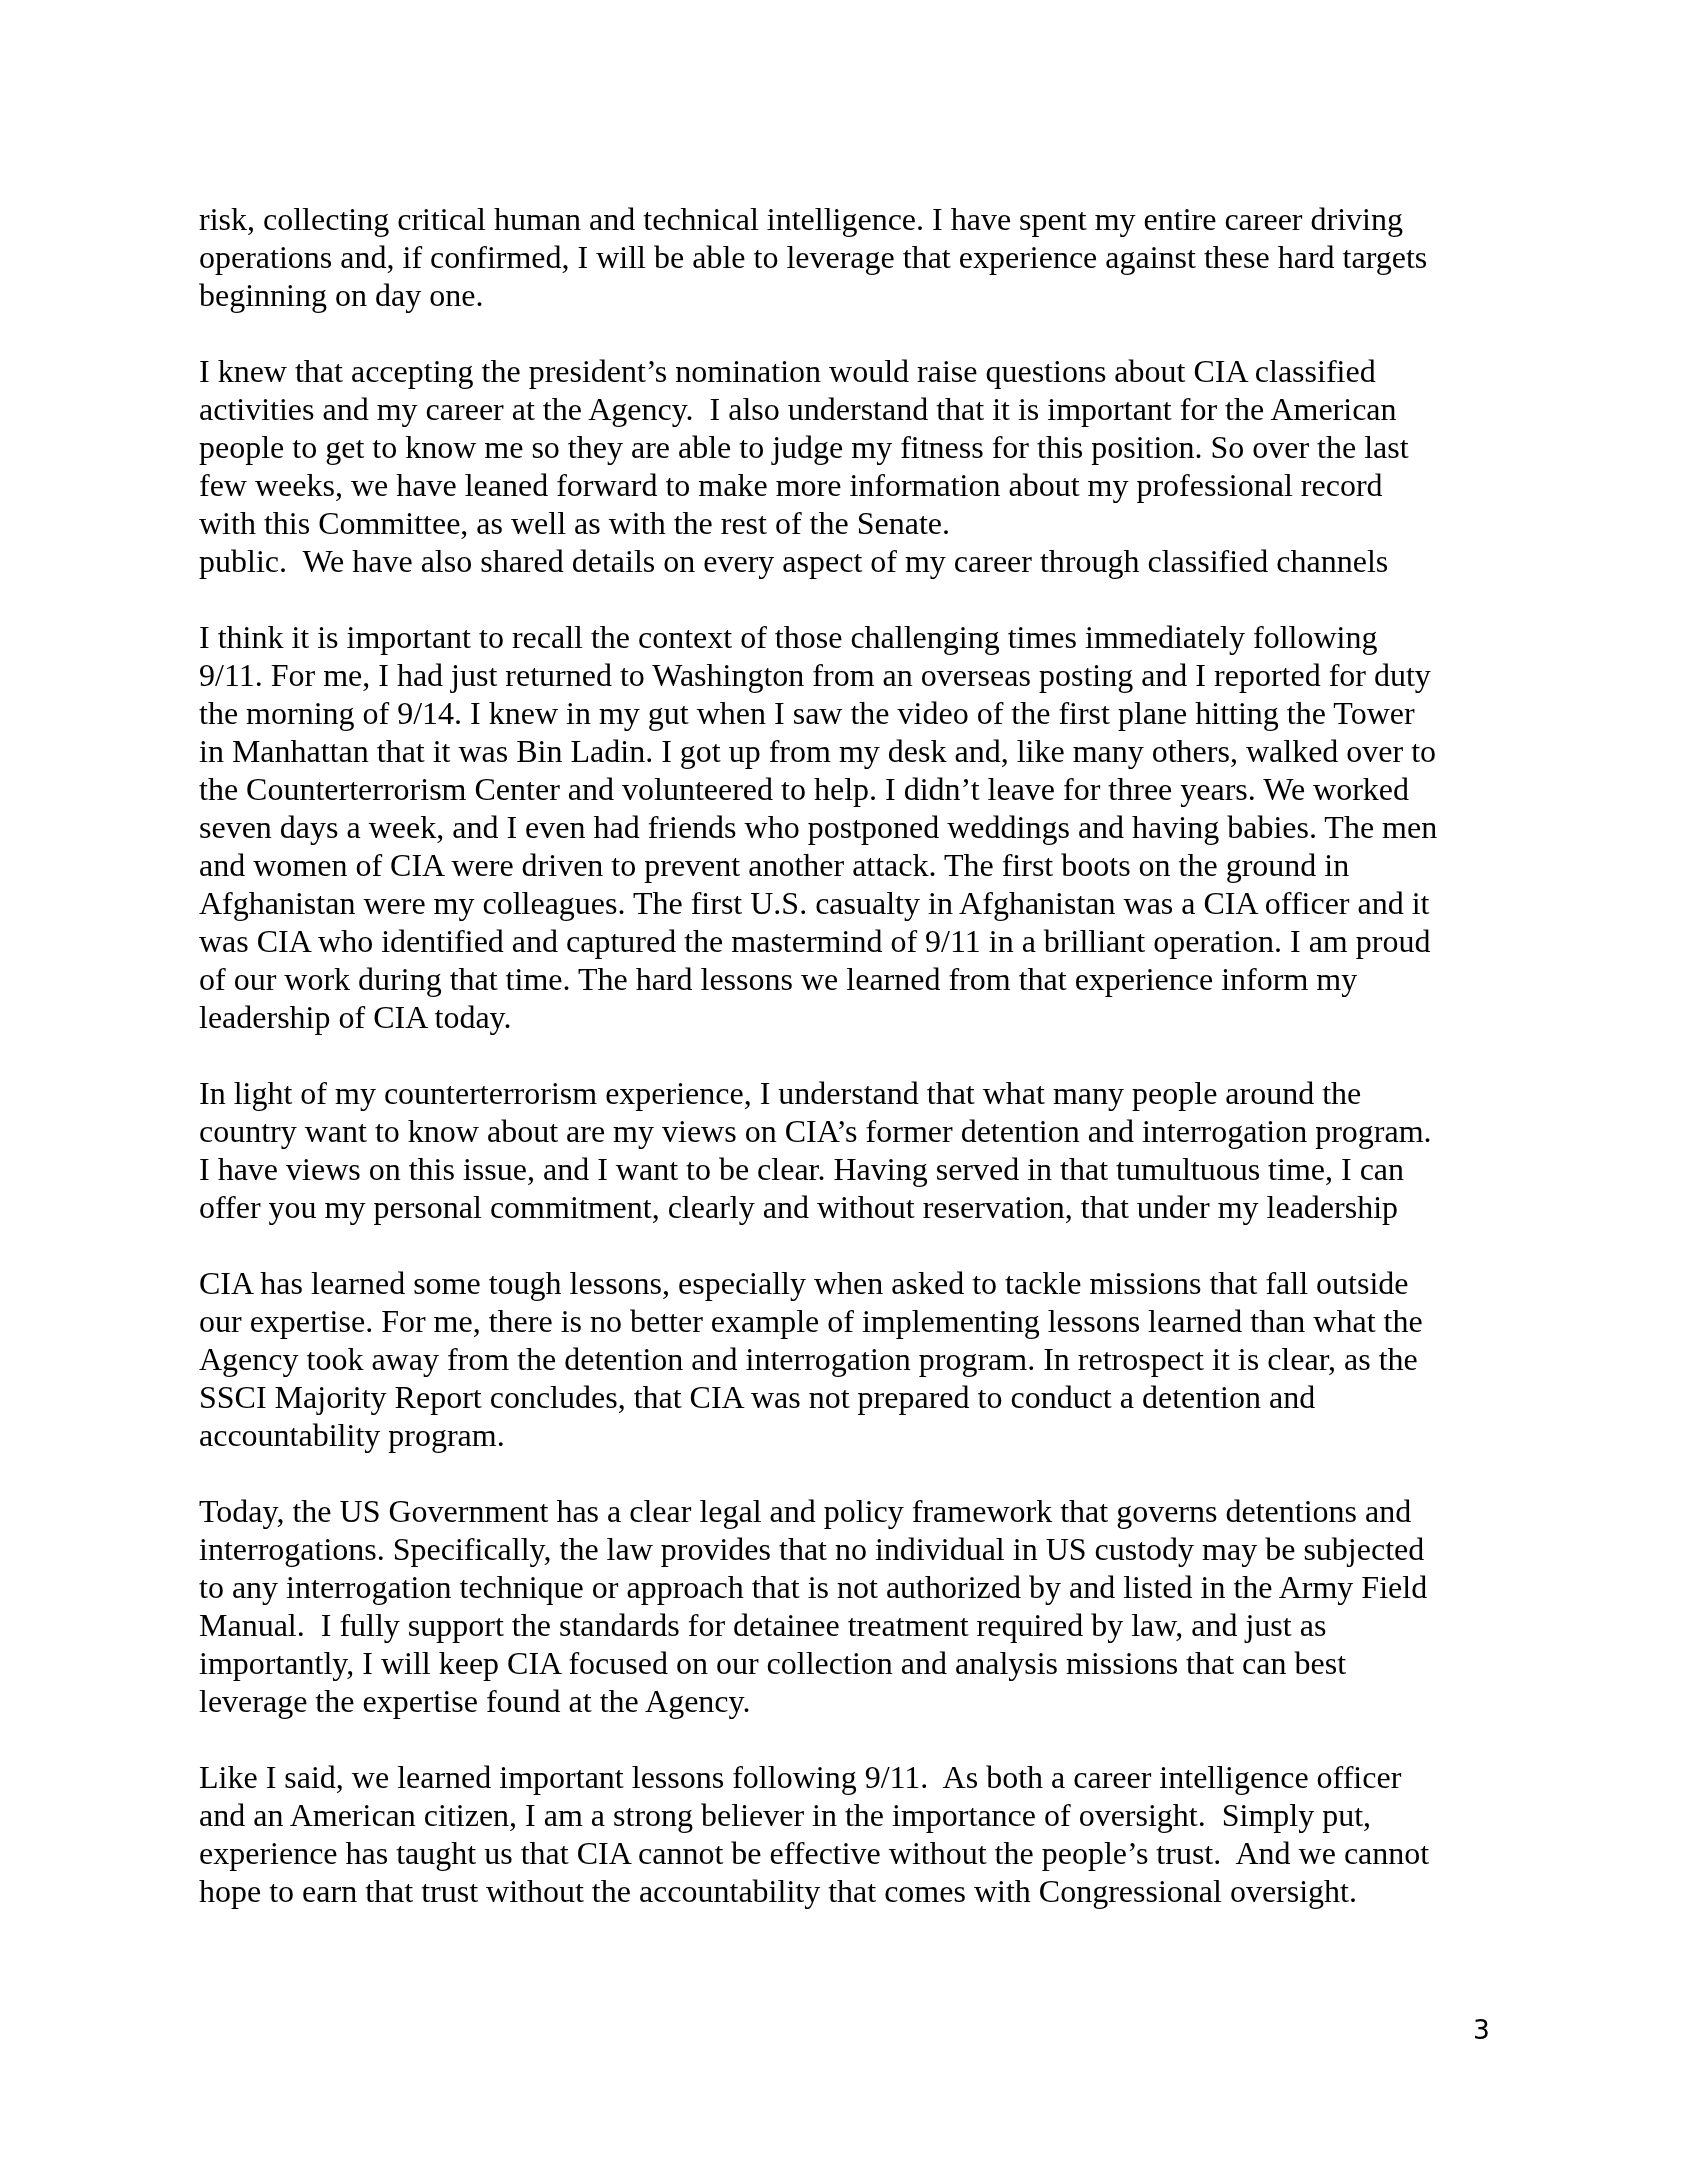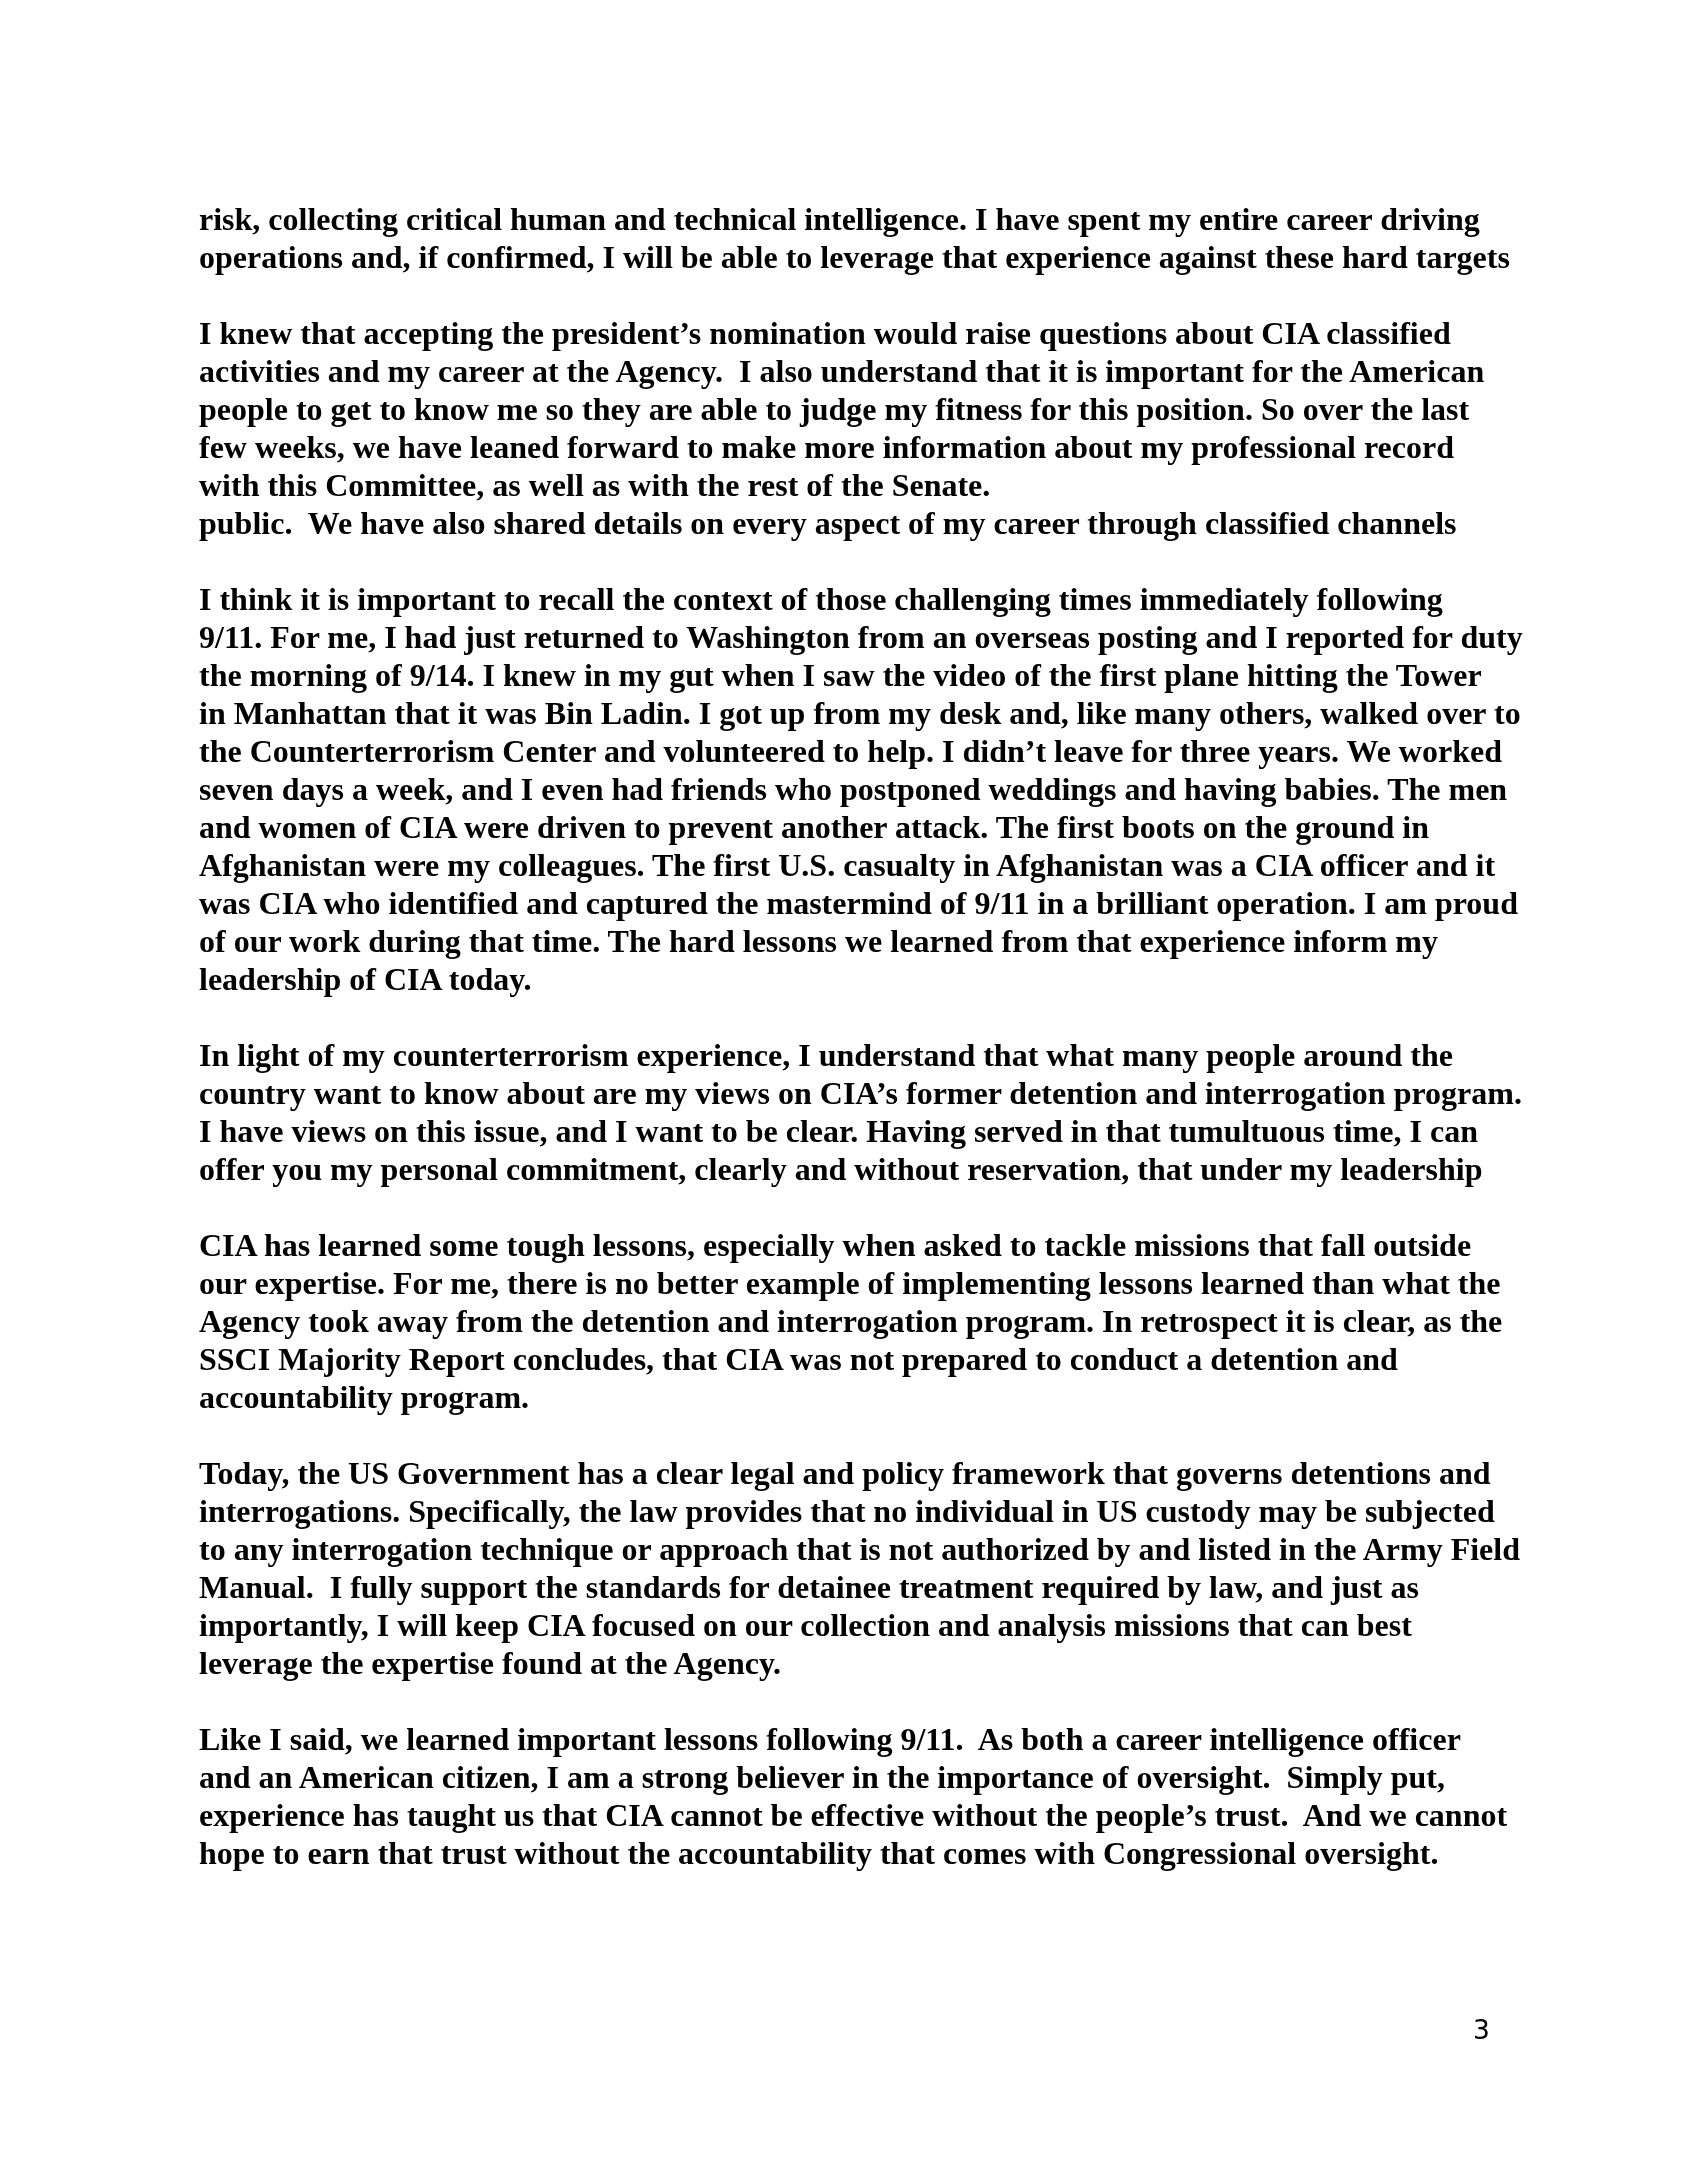--- a/index.html
+++ b/index.html
@@ -22,21 +22,20 @@
   }
   .body-text {
     position: absolute;
     left: 199px;
     top: 200px;
     width: 1297px;
     font-family: "Liberation Serif", "DejaVu Serif", serif;
     font-size: 32px;
     line-height: 38px;
     color: #000000;
-    font-weight: bold;
   }
   .para {
     margin: 0 0 38px 0;
   }
   .para:last-child { margin-bottom: 4px; }
   .line {
     display: block;
     white-space: pre;
     height: 38px;
   }
@@ -52,20 +51,21 @@
 </style>
 </head>
 <body>
 
 <div class="page">
   <div class="body-text">
 
     <p class="para">
       <span class="line">risk, collecting critical human and technical intelligence. I have spent my entire career driving</span>
       <span class="line">operations and, if confirmed, I will be able to leverage that experience against these hard targets</span>
+      <span class="line">beginning on day one.</span>
     </p>
 
     <p class="para">
       <span class="line">I knew that accepting the president’s nomination would raise questions about CIA classified</span>
       <span class="line">activities and my career at the Agency.  I also understand that it is important for the American</span>
       <span class="line">people to get to know me so they are able to judge my fitness for this position. So over the last</span>
       <span class="line">few weeks, we have leaned forward to make more information about my professional record</span>
       <span class="line">with this Committee, as well as with the rest of the Senate.</span>
       <span class="line">public.  We have also shared details on every aspect of my career through classified channels</span>
     </p>

